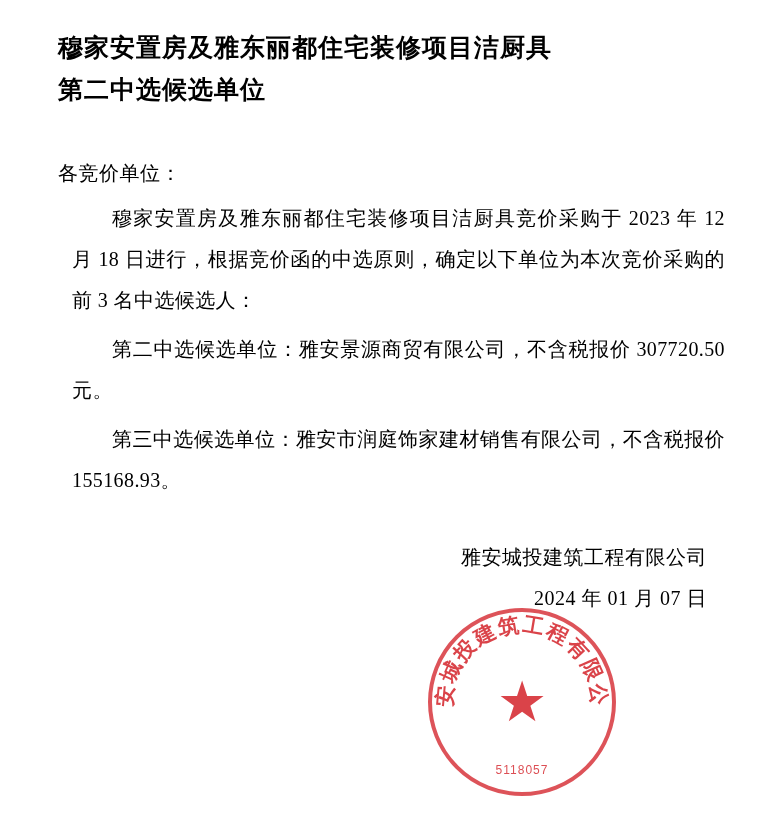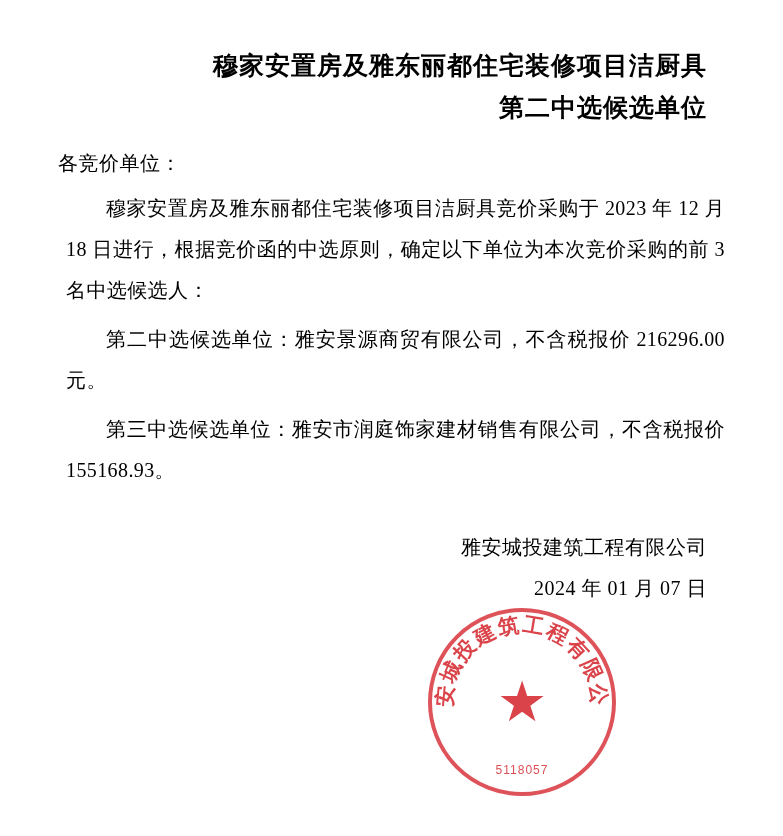--- a/index.html
+++ b/index.html
@@ -15,43 +15,44 @@
     overflow: hidden;
   }
   .page {
     position: relative;
     width: 783px;
     height: 836px;
     box-sizing: border-box;
     padding: 18px 58px 0 58px;
   }
   .doc-title {
-    text-align: right;
+    text-align: left;
     font-family: "Liberation Sans", "DejaVu Sans", sans-serif;
     font-weight: bold;
     font-size: 25px;
     line-height: 42px;
     letter-spacing: 1px;
-    margin: 18px;
+    margin: 0;
     padding-top: 8px;
   }
   .title-line {
     display: block;
   }
   .salutation {
+    margin-top: 46px;
     font-size: 20px;
     line-height: 34px;
     letter-spacing: 0.5px;
   }
   .para {
     font-size: 20px;
     line-height: 41px;
     letter-spacing: 0.4px;
     text-indent: 2em;
-    margin: 8px 0 0 8px;
+    margin: 8px 0 0 14px;
     text-align: justify;
     text-justify: inter-ideograph;
   }
   .sign-block {
     margin-top: 36px;
     text-align: right;
     padding-right: 18px;
   }
   .sign-line {
     font-size: 20px;
@@ -114,21 +115,21 @@
 <div class="page">
 
   <h1 class="doc-title">
     <span class="title-line">穆家安置房及雅东丽都住宅装修项目洁厨具</span>
     <span class="title-line">第二中选候选单位</span>
   </h1>
 
   <div class="salutation">各竞价单位：</div>
 
   <p class="para">穆家安置房及雅东丽都住宅装修项目洁厨具竞价采购于 2023 年 12 月 18 日进行，根据竞价函的中选原则，确定以下单位为本次竞价采购的前 3 名中选候选人：</p>
-  <p class="para">第二中选候选单位：雅安景源商贸有限公司，不含税报价 216296.00 元。</p>
+  <p class="para">第二中选候选单位：雅安景源商贸有限公司，不含税报价 307720.50 元。</p>
   <p class="para">第三中选候选单位：雅安市润庭饰家建材销售有限公司，不含税报价 155168.93。</p>
 
   <div class="sign-block">
     <div class="sign-line">雅安城投建筑工程有限公司</div>
     <div class="sign-line">2024 年 01 月 07 日</div>
   </div>
 
   <div class="seal">
     <div class="seal-ring"></div>
     <div class="seal-text">

